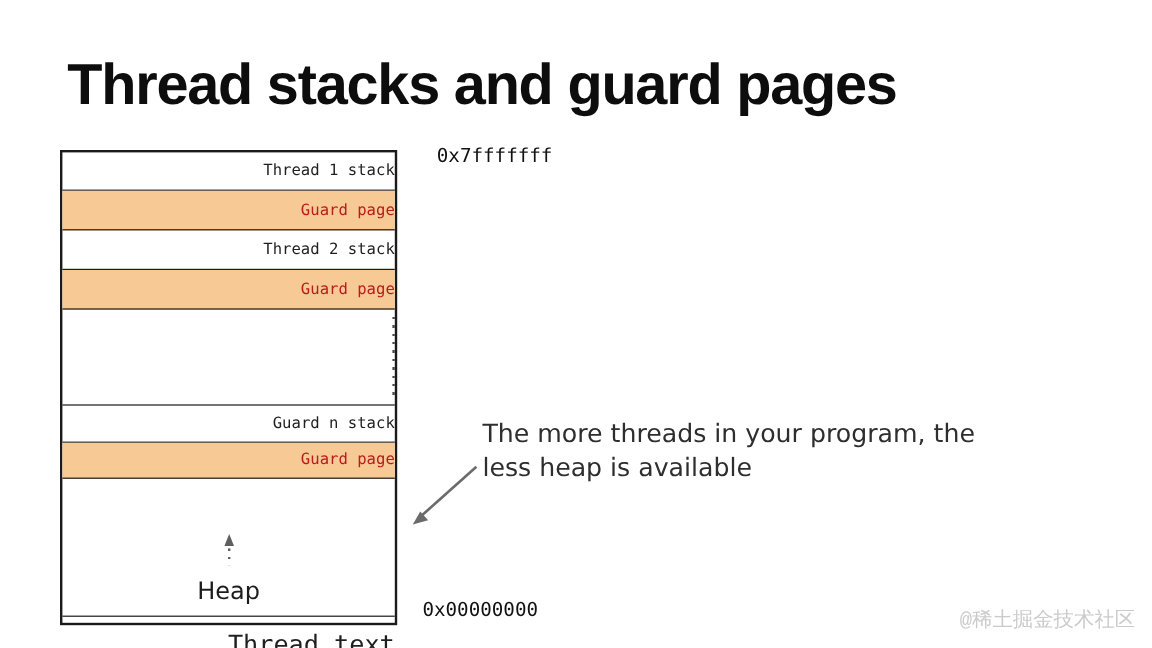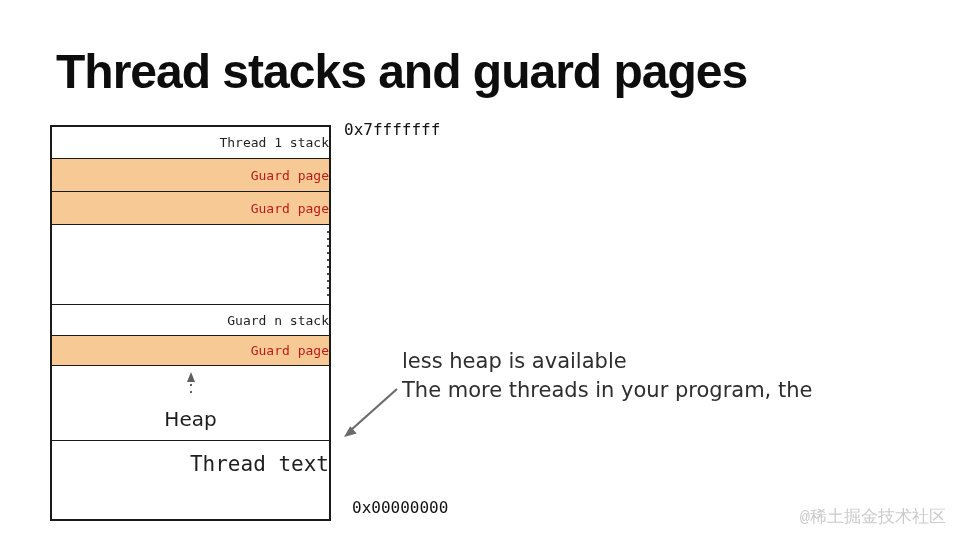--- a/index.html
+++ b/index.html
@@ -47,21 +47,21 @@
     color: #1f1f1f;
   }
   .mem-row:last-child { border-bottom: none; }
   .row-thread1 { height: 32px; }
   .row-guard1  { height: 33px; }
   .row-thread2 { height: 33px; }
   .row-guard2  { height: 33px; }
   .row-dots    { height: 80px; align-items: flex-start; }
   .row-threadn { height: 31px; }
   .row-guard3  { height: 30px; }
-  .row-heap    { height: 75px; flex-direction: column; justify-content: flex-start; }
+  .row-heap    { height: 75px; flex-direction: column; justify-content: flex-start; margin-top: 40px; }
   .row-program { height: 45px; font-size: 21px; }
   .guard {
     background: #F6C995;
     color: #b91c1c;
   }
 
   .vdots {
     margin-top: 6px;
     width: 2px;
     height: 70px;
@@ -94,21 +94,21 @@
   }
 
   
   .address {
     position: absolute;
     font-family: "DejaVu Sans Mono", monospace;
     font-size: 16px;
     color: #111111;
     white-space: nowrap;
   }
-  .address-top { left: 344px; top: 120px; }
+  .address-top { left: 364px; top: 120px; }
   .address-bottom { left: 352px; top: 498px; }
 
   
   .annotation {
     position: absolute;
     left: 402px;
     top: 347px;
     width: 460px;
     font-family: "DejaVu Sans", sans-serif;
     font-size: 21px;
@@ -141,20 +141,23 @@
 
   <h1 class="page-title">Thread stacks and guard pages</h1>
 
   <div class="memory-diagram">
     <div class="mem-row row-thread1">
       <span>Thread 1 stack</span>
     </div>
     <div class="mem-row row-guard1 guard">
       <span>Guard page</span>
     </div>
+    <div class="mem-row row-thread2">
+      <span>Thread 2 stack</span>
+    </div>
     <div class="mem-row row-guard2 guard">
       <span>Guard page</span>
     </div>
     <div class="mem-row row-dots">
       <div class="vdots"></div>
     </div>
     <div class="mem-row row-threadn">
       <span>Guard n stack</span>
     </div>
     <div class="mem-row row-guard3 guard">
@@ -169,22 +172,22 @@
     </div>
     <div class="mem-row row-program">
       <span>Thread text</span>
     </div>
   </div>
 
   <div class="address address-top">0x7fffffff</div>
   <div class="address address-bottom">0x00000000</div>
 
   <div class="annotation">
+    <div>The more threads in your program, the</div>
     <div>less heap is available</div>
-    <div>The more threads in your program, the</div>
   </div>
 
   <svg class="annotation-arrow" viewBox="0 0 70 62" xmlns="http://www.w3.org/2000/svg">
     <line x1="63" y1="6" x2="17" y2="47" stroke="#6b6b6b" stroke-width="2.2"></line>
     <polygon points="10,54 16.2,43.2 22.8,50.6" fill="#6b6b6b"></polygon>
   </svg>
 
   <div class="watermark">@稀土掘金技术社区</div>
 
 </div>

